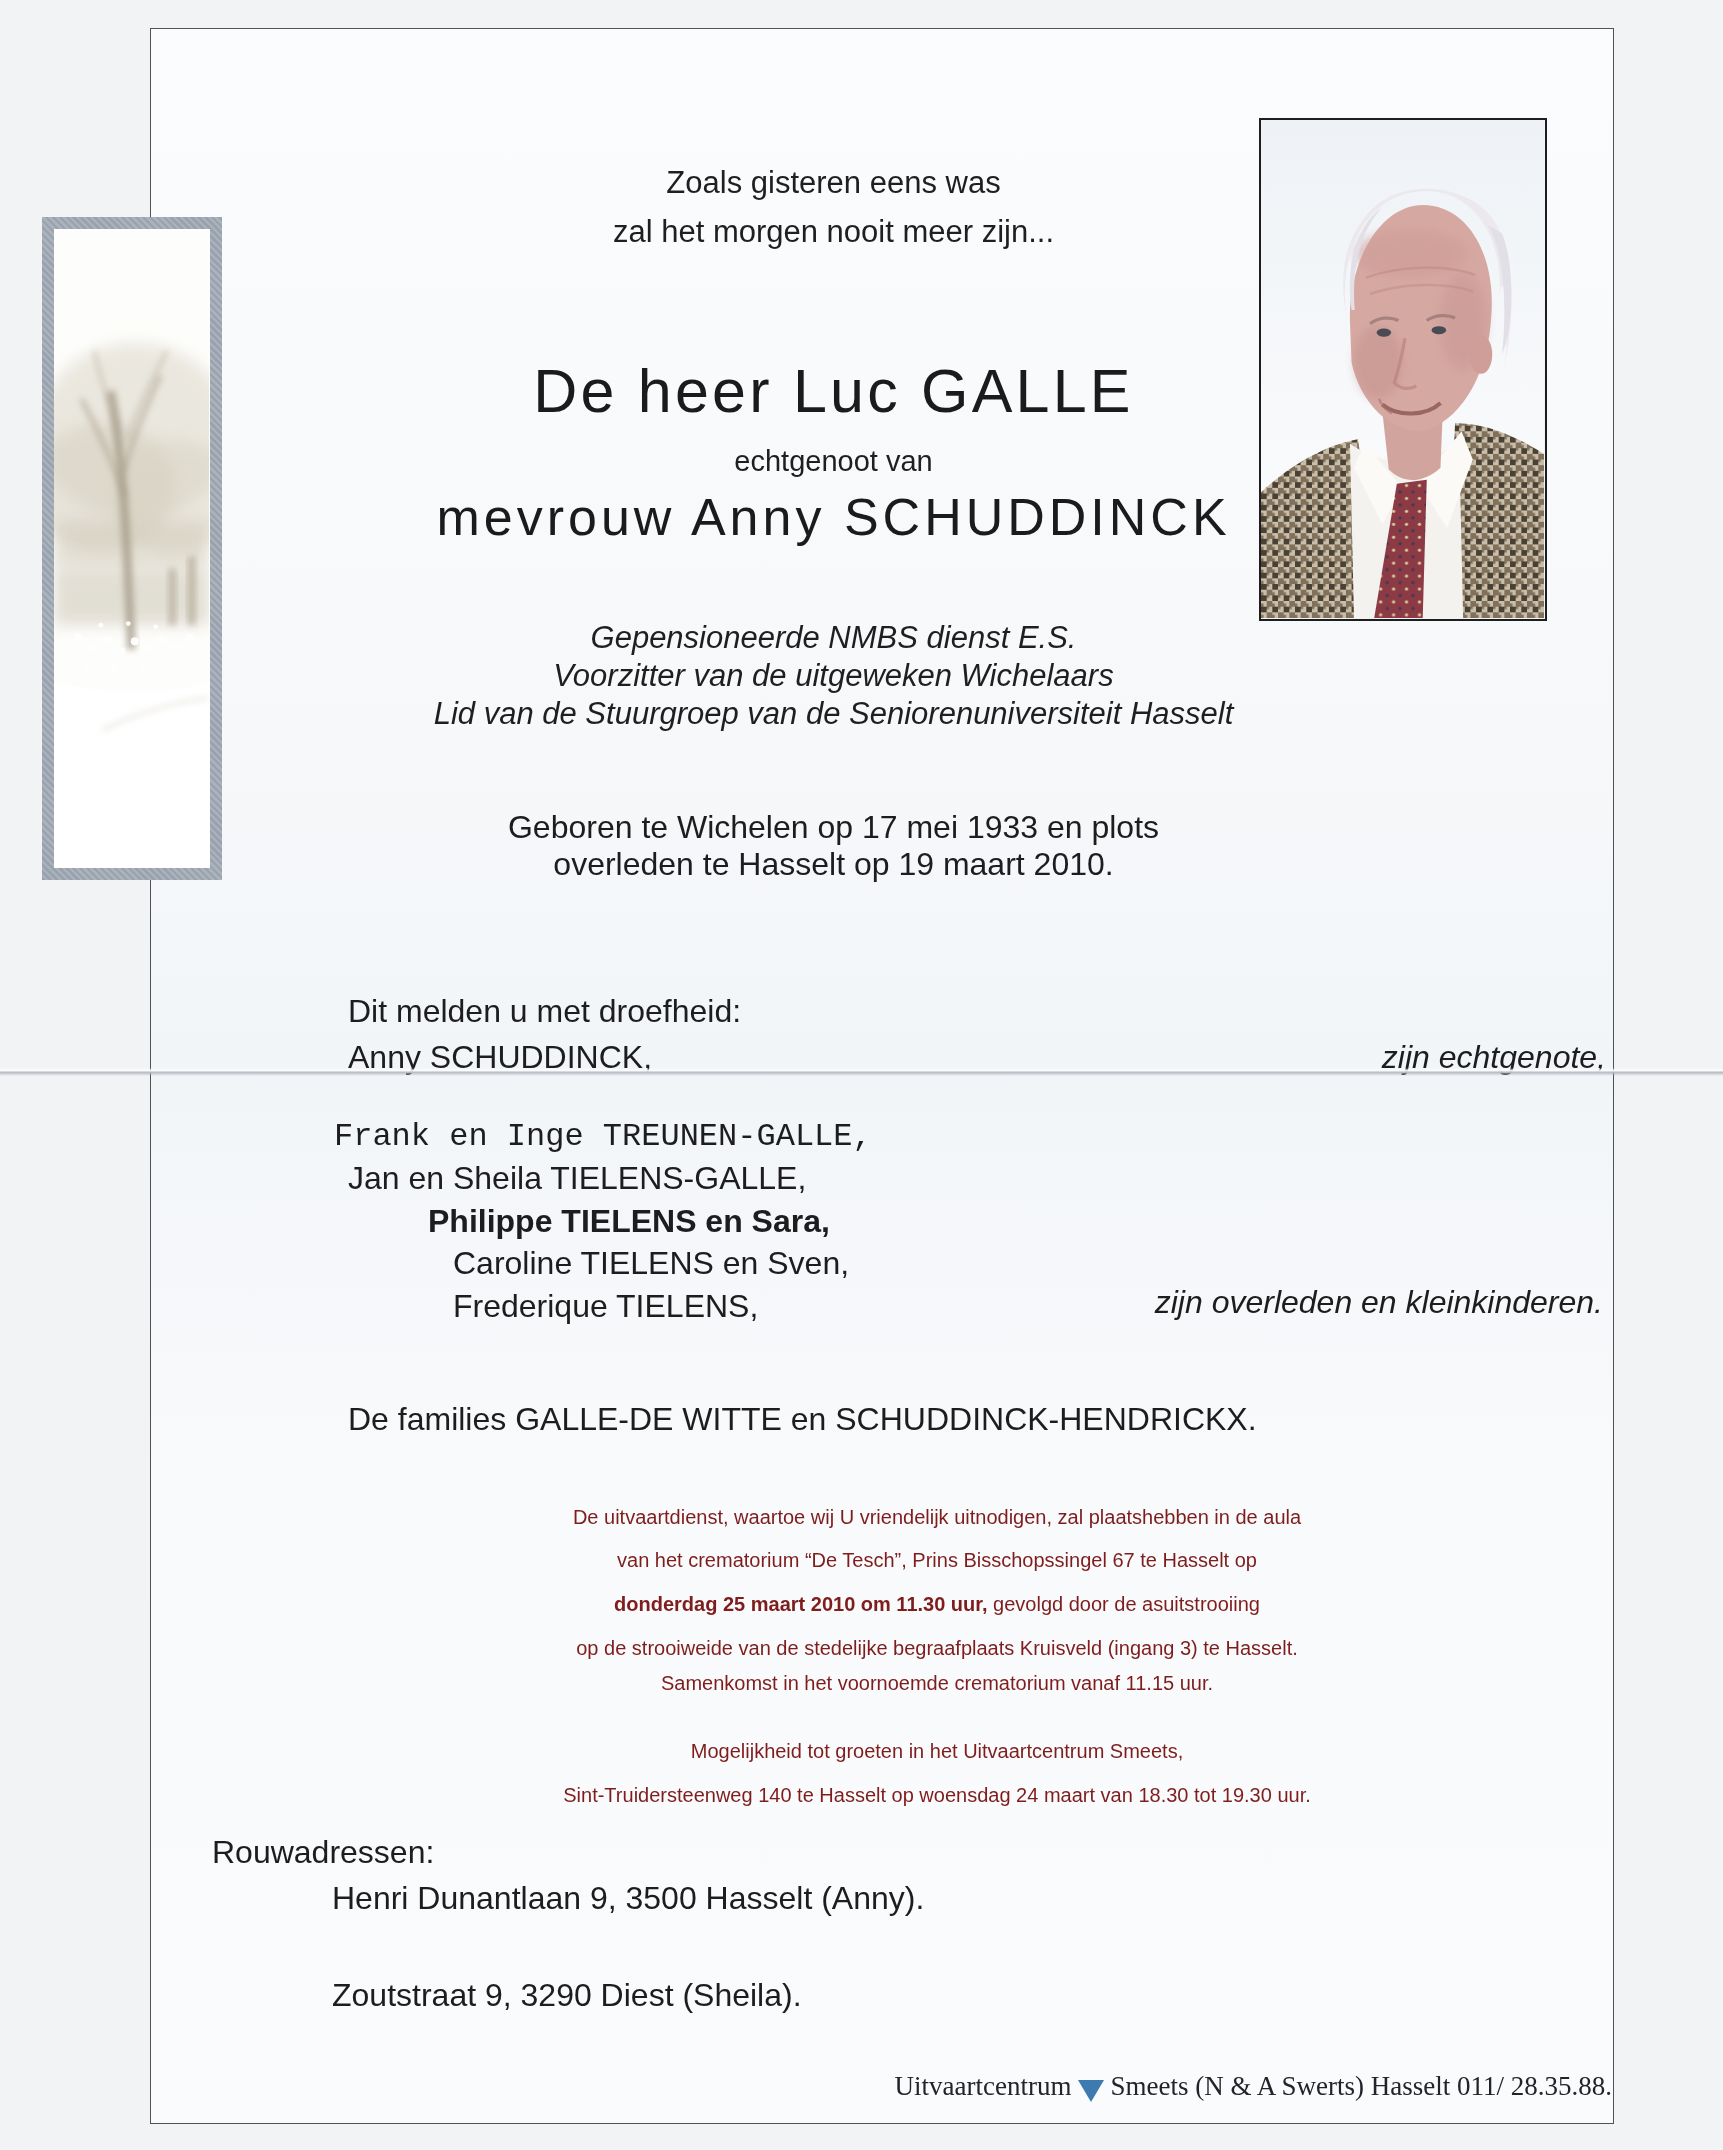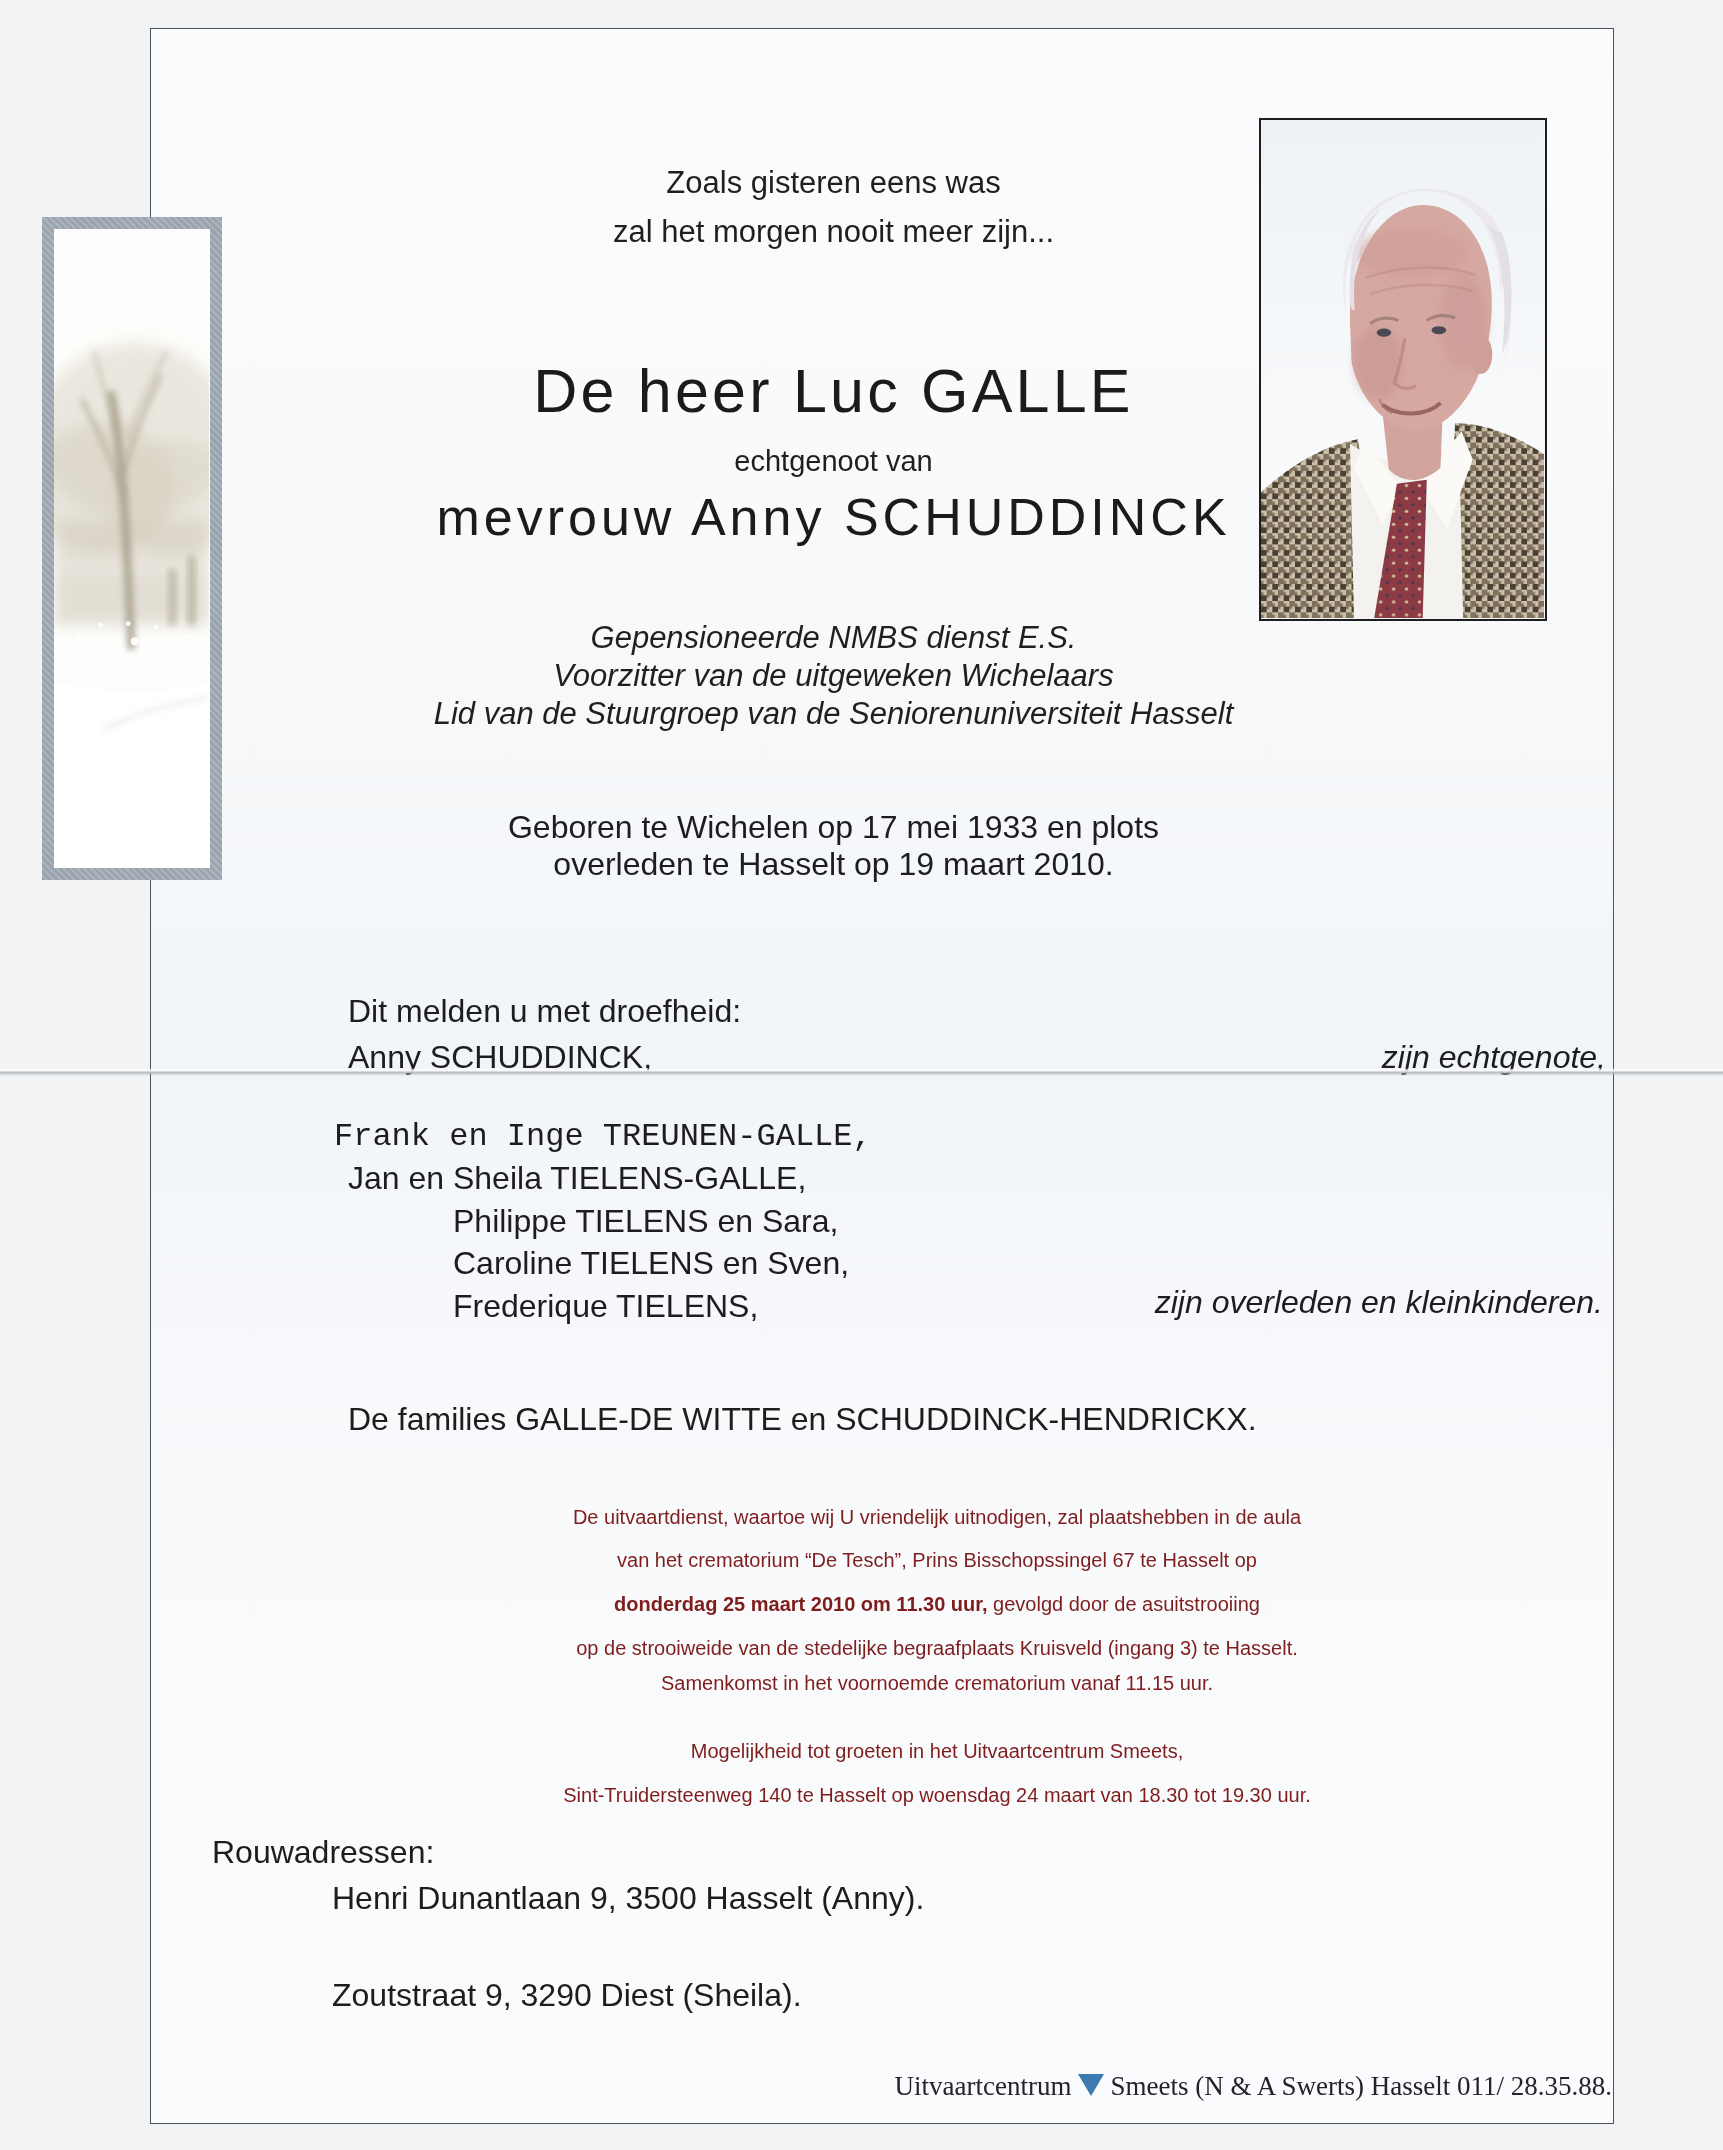--- a/index.html
+++ b/index.html
@@ -42,21 +42,21 @@
   .rel{font-size:29px;color:#1f1f21;}
   .name-spouse{font-size:52px;letter-spacing:4px;color:#1b1b1d;}
   .role{font-size:31px;font-style:italic;color:#1f1f21;}
   .body-line{font-size:32px;color:#1d1d1f;}
   .body-line-i{font-size:32px;font-style:italic;color:#1d1d1f;}
   .svc{font-size:20px;color:#7f1d1d;line-height:44px;}
   .svc b{font-weight:bold;}
   .footer{
     position:absolute;top:2071px;right:112px;
     font-family:"Liberation Serif", serif;font-size:27px;color:#23232a;
-    display:flex;align-items:flex-start;gap:6.5px;white-space:nowrap;
+    display:flex;align-items:flex-end;gap:6.5px;white-space:nowrap;
   }
   .tri{display:inline-block;width:0;height:0;
     border-left:13px solid transparent;border-right:13px solid transparent;
     border-top:22px solid #3d7ab0;margin-top:3.2px;}
 </style>
 </head>
 <body>
 
 <div class="scan">
 
@@ -77,21 +77,21 @@
   <div class="center-col body-line" style="top:846px;">overleden te Hasselt op 19 maart 2010.</div>
 
   <div class="t body-line" style="left:348px;top:993px;">Dit melden u met droefheid:</div>
   <div class="t body-line" style="left:348px;top:1039px;">Anny SCHUDDINCK,</div>
   <div class="t body-line-i" style="right:118px;top:1039px;">zijn echtgenote,</div>
 
   <div class="crease"></div>
 
   <div class="t body-line" style="left:334px;top:1118px;font-family:Liberation Mono, monospace;">Frank en Inge TREUNEN-GALLE,</div>
   <div class="t body-line" style="left:348px;top:1160px;">Jan en Sheila TIELENS-GALLE,</div>
-  <div class="t body-line" style="left:453px;top:1203px;">Philippe TIELENS en Sara,</div>
+  <div class="t body-line" style="left:428px;top:1203px;font-weight:bold;">Philippe TIELENS en Sara,</div>
   <div class="t body-line" style="left:453px;top:1245px;">Caroline TIELENS en Sven,</div>
   <div class="t body-line" style="left:453px;top:1288px;">Frederique TIELENS,</div>
   <div class="t body-line-i" style="right:121px;top:1284px;">zijn overleden en kleinkinderen.</div>
 
   <div class="t body-line" style="left:348px;top:1401px;">De families GALLE-DE WITTE en SCHUDDINCK-HENDRICKX.</div>
 
   <div class="center-col2 svc" style="top:1495px;">De uitvaartdienst, waartoe wij U vriendelijk uitnodigen, zal plaatshebben in de aula</div>
   <div class="center-col2 svc" style="top:1538px;">van het crematorium “De Tesch”, Prins Bisschopssingel 67 te Hasselt op</div>
   <div class="center-col2 svc" style="top:1582px;"><b>donderdag 25 maart 2010 om 11.30 uur,</b><span> gevolgd door de asuitstrooiing</span></div>
   <div class="center-col2 svc" style="top:1626px;">op de strooiweide van de stedelijke begraafplaats Kruisveld (ingang 3) te Hasselt.</div>

